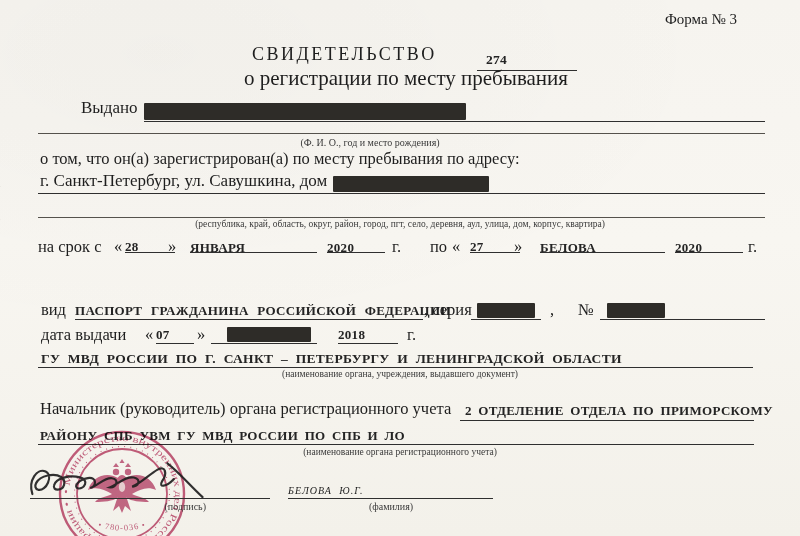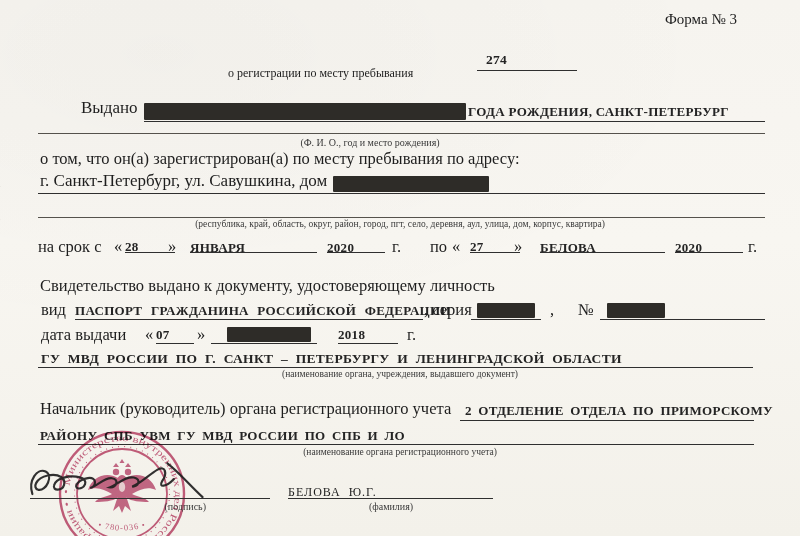--- a/index.html
+++ b/index.html
@@ -21,27 +21,27 @@
   .sig-svg{position:absolute;transform:rotate(-2deg);}
   .stamp{position:absolute;mix-blend-mode:multiply;opacity:.88;}
 </style>
 </head>
 <body>
 
 <div class="page">
 
   <div class="abs" style="left:665px;top:11px;font-size:15px;">Форма № 3</div>
 
+  <div class="abs" style="left:252px;top:44px;font-size:18px;letter-spacing:2.5px;">СВИДЕТЕЛЬСТВО</div>
   <div class="abs filled" style="left:486px;top:52px;font-size:13.5px;">274</div>
   <div class="uline" style="left:477px;top:70px;width:100px;"></div>
-  <div class="abs" style="left:228px;top:66px;font-size:12px;">о регистрации по месту пребывания</div>
+  <div class="abs" style="left:244px;top:66px;font-size:21px;">о регистрации по месту пребывания</div>
 
   <div class="abs" style="left:81px;top:98px;font-size:17px;">Выдано</div>
   <div class="redact" style="left:144px;top:103px;width:322px;height:17px;"></div>
-  <div class="abs filled" style="left:468px;top:104px;">ГОДА РОЖДЕНИЯ, САНКТ-ПЕТЕРБУРГ</div>
   <div class="uline" style="left:144px;top:121px;width:621px;"></div>
 
   <div class="rule" style="left:38px;top:133px;width:727px;"></div>
   <div class="caption" style="left:245px;top:137px;width:250px;">(Ф. И. О., год и место рождения)</div>
 
   <div class="abs" style="left:40px;top:171px;font-size:17px;">г. Санкт-Петербург, ул. Савушкина, дом</div>
 
   <div class="abs big" style="left:40px;top:149px;">о том, что он(а) зарегистрирован(а) по месту пребывания по адресу:</div>
   <div class="redact" style="left:333px;top:176px;width:156px;height:16px;"></div>
   <div class="uline" style="left:38px;top:193px;width:727px;"></div>
@@ -63,21 +63,20 @@
   <div class="abs big" style="left:452px;top:237px;">«</div>
   <div class="abs filled center" style="left:470px;top:239px;width:50px;">27</div>
   <div class="uline" style="left:470px;top:252px;width:50px;"></div>
   <div class="abs big" style="left:514px;top:237px;">»</div>
   <div class="abs filled center" style="left:540px;top:240px;width:125px;">БЕЛОВА</div>
   <div class="uline" style="left:540px;top:252px;width:125px;"></div>
   <div class="abs filled center" style="left:675px;top:240px;width:68px;">2020</div>
   <div class="uline" style="left:675px;top:252px;width:68px;"></div>
   <div class="abs big" style="left:748px;top:237px;">г.</div>
 
-  <div class="abs big" style="left:40px;top:276px;">Свидетельство выдано к документу, удостоверяющему личность</div>
 
   <div class="abs big" style="left:41px;top:300px;">вид</div>
   <div class="abs filled center" style="left:75px;top:303px;width:348px;word-spacing:5px;">ПАСПОРТ ГРАЖДАНИНА РОССИЙСКОЙ ФЕДЕРАЦИИ</div>
   <div class="uline" style="left:75px;top:319px;width:348px;"></div>
   <div class="abs big" style="left:424px;top:300px;">, серия</div>
   <div class="redact" style="left:477px;top:303px;width:58px;height:15px;"></div>
   <div class="uline" style="left:471px;top:319px;width:70px;"></div>
   <div class="abs big" style="left:550px;top:300px;">,</div>
   <div class="abs big" style="left:578px;top:300px;">№</div>
   <div class="redact" style="left:607px;top:303px;width:58px;height:15px;"></div>
@@ -140,19 +139,19 @@
              C 34,12 40,18 38,24 C 36,30 26,30 28,24 C 30,17 44,14 54,17
              C 64,20 58,29 52,28 C 47,27 52,19 62,18 C 72,17 70,27 64,28
              C 72,26 78,18 86,19 C 94,20 90,29 84,28 C 92,25 100,17 108,19
              C 116,21 112,29 106,28 C 114,26 124,16 132,12 C 140,8 142,16 136,24
              C 132,30 140,30 148,22 M 142,6 C 152,14 163,28 176,41" fill="none" stroke="#1f1f1f" stroke-width="2.2" stroke-linecap="round" opacity="0.92"></path>
   </svg>
 
   <div class="uline" style="left:30px;top:498px;width:240px;"></div>
   <div class="caption" style="left:96px;top:501px;width:110px;text-align:right;">(подпись)</div>
 
-  <div class="abs center" style="left:288px;top:485px;width:205px;font-size:12px;letter-spacing:1px;word-spacing:4px;">БЕЛОВА Ю.Г.</div>
+  <div class="abs center" style="left:288px;top:485px;width:205px;font-size:10px;letter-spacing:1px;word-spacing:4px;font-style:italic;">БЕЛОВА Ю.Г.</div>
   <div class="uline" style="left:288px;top:498px;width:205px;"></div>
   <div class="caption" style="left:336px;top:501px;width:110px;">(фамилия)</div>
 
   <div class="abs" style="left:-6px;top:186px;width:13px;height:34px;border-left:2px solid #c7c3bb;border-radius:50%;opacity:.7;"></div>
 
 </div>
 
 </body></html>

